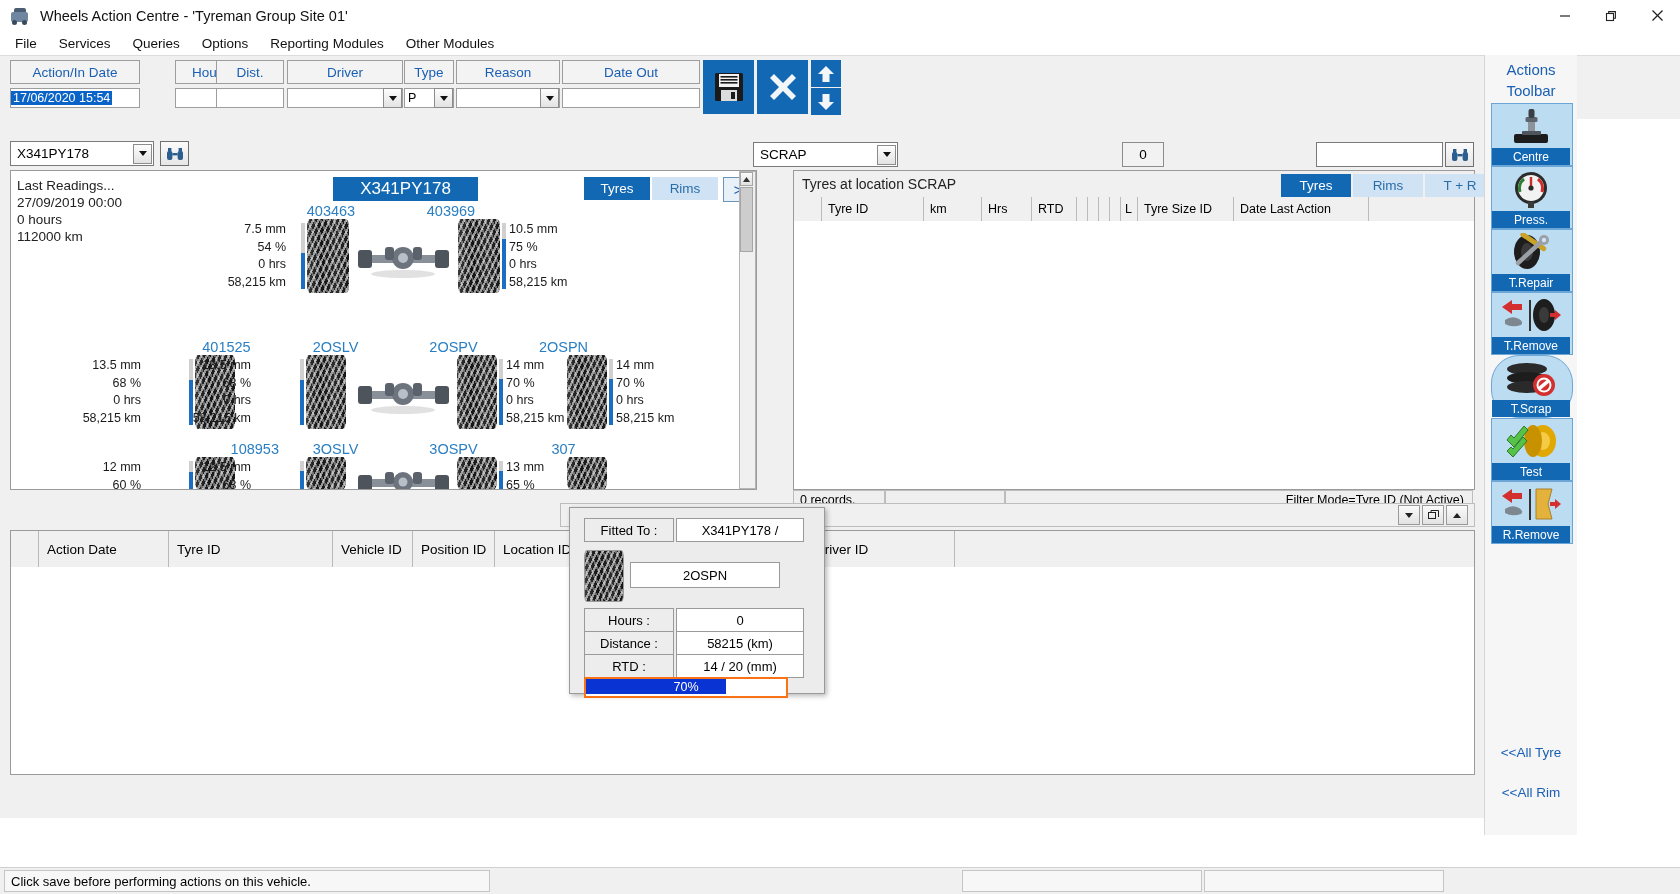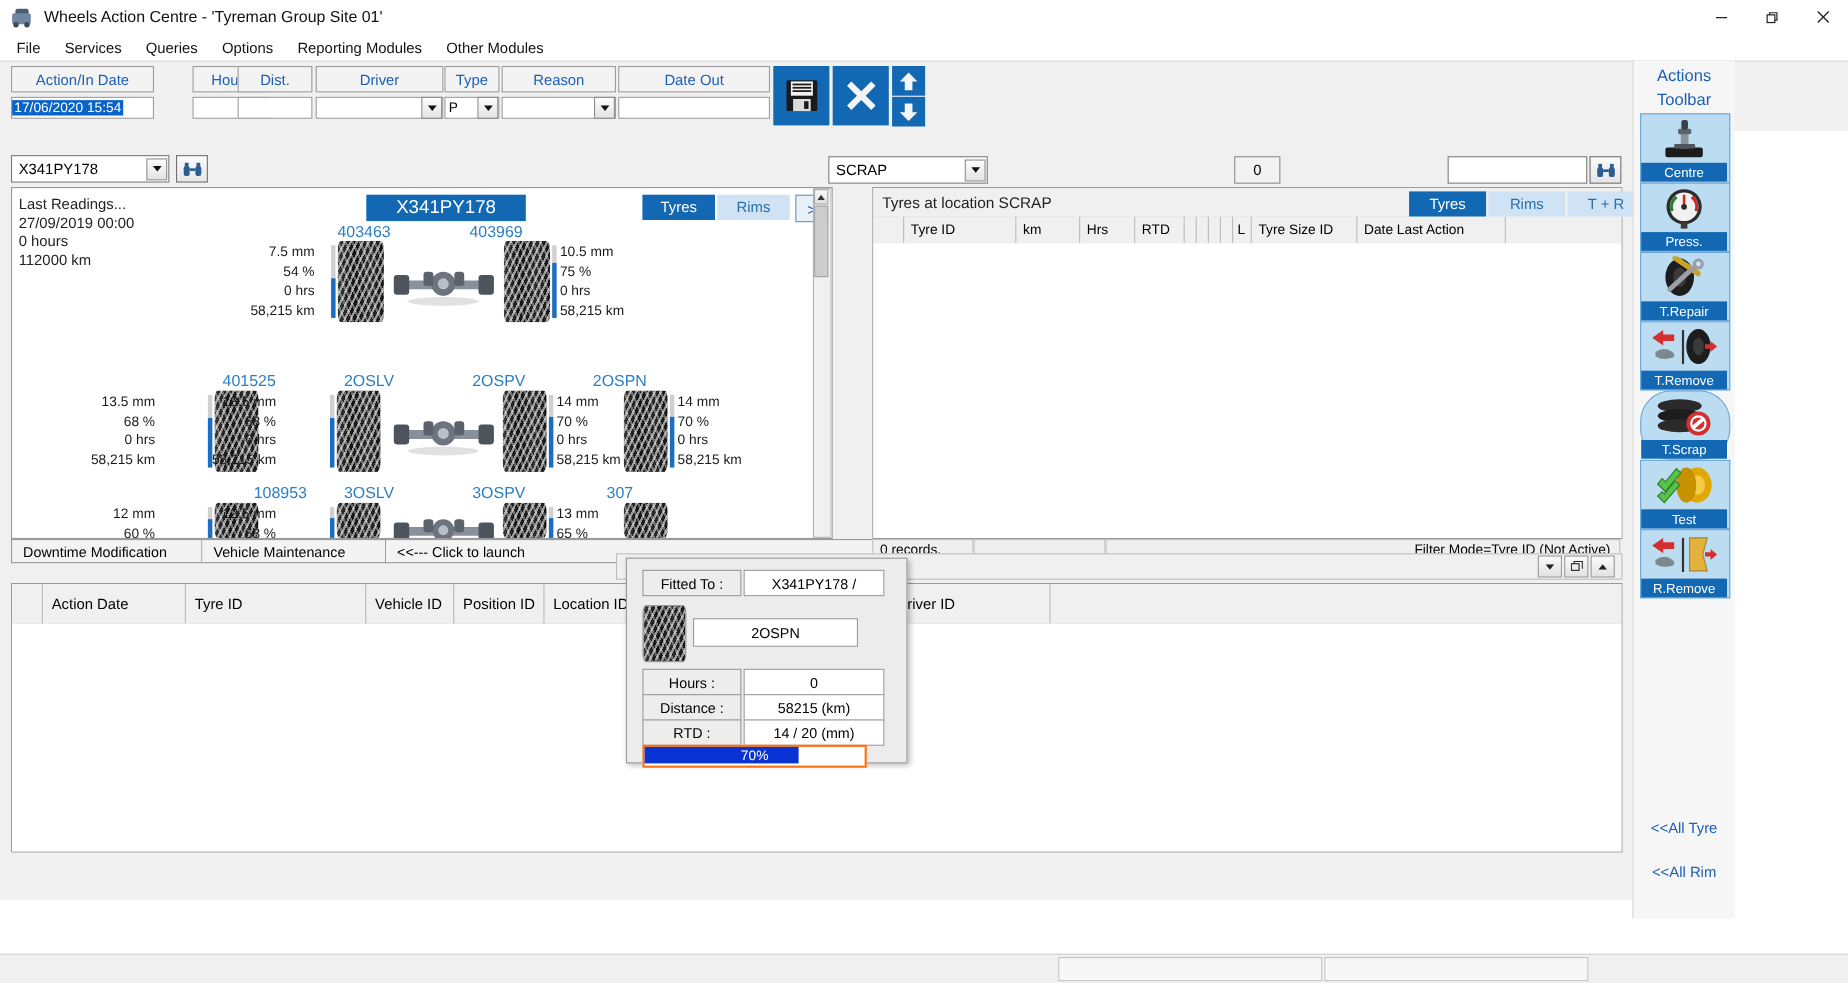--- a/index.html
+++ b/index.html
@@ -452,25 +452,20 @@
       <div class="vscroll" style="right:0;top:0;bottom:0;">
         <div class="sbtn" style="top:0;">
           <svg width="7" height="5" viewBox="0 0 7 5">
               <path d="M3.5 0 L7 5 L0 5 Z" fill="#333"></path>
             </svg>
         </div>
         <div class="thumb" style="top:15px;height:65px;"></div>
       </div>
     </div>
 
-    <div class="launchtabs">
-      <div class="lt" style="width:152px;">Downtime Modification</div>
-      <div class="lt" style="width:146px;">Vehicle Maintenance</div>
-      <div class="lt" style="width:447px;">&lt;&lt;--- Click to launch</div>
-    </div>
 
     <div class="locselect">
       <span class="v" style="padding-left:6px;font-size:13.5px;">SCRAP</span>
       <span class="arrowbox" style="margin-left:auto;margin-right:1px;">
           <i></i>
         </span>
     </div>
     <div class="cntbox">0</div>
     <div class="srchbox"></div>
     <div class="binoc" style="left:1445px;top:24px;">
@@ -676,17 +671,18 @@
         </svg>
       </div>
       <div class="sb-lab">R.Remove</div>
     </div>
 
     <div class="sb-link" style="top:690px;">&lt;&lt;All Tyre</div>
     <div class="sb-link" style="top:730px;">&lt;&lt;All Rim</div>
   </div>
 
   <div class="statusbar">
+    <div class="sb-cell" style="left:4px;width:486px;">Click save before performing actions on this vehicle.</div>
     <div class="sb-cell" style="left:962px;width:240px;"></div>
     <div class="sb-cell" style="left:1204px;width:240px;"></div>
   </div>
 
 </div>
 
 </body></html>

